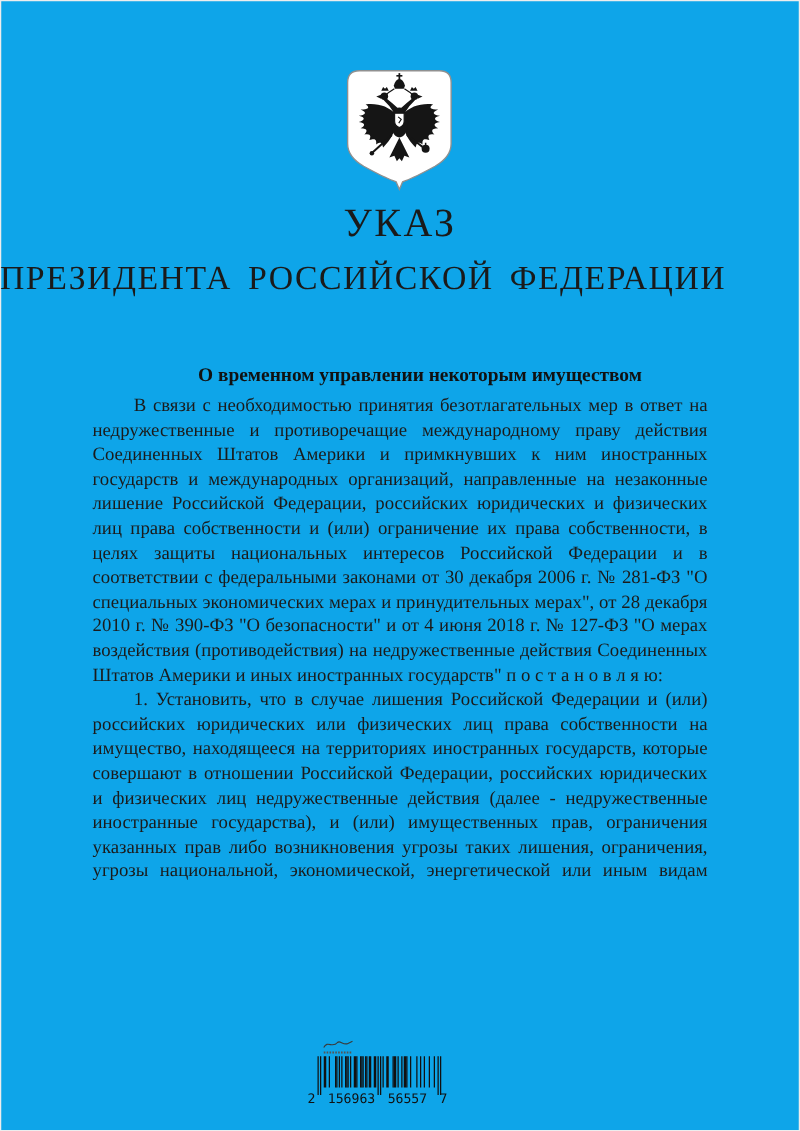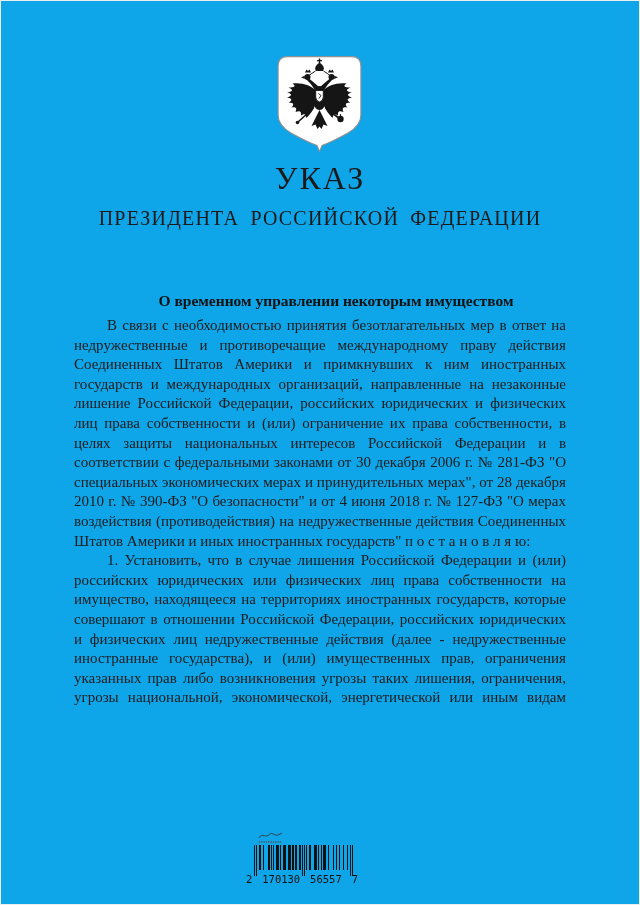--- a/index.html
+++ b/index.html
@@ -29,22 +29,22 @@
     text-align: center;
     font-size: 32px;
     font-weight: normal;
     letter-spacing: 2px;
     color: #1a1a1a;
   }
   .doc-issuer {
     position: absolute;
     left: 0; top: 207px; width: 640px;
     margin: 0;
-    text-align: center;
-    font-size: 20px;
+    text-align: left;
+    font-size: 27px;
     font-weight: normal;
     letter-spacing: 1.2px;
     word-spacing: 5px;
     color: #1a1a1a;
   }
   .doc-subject {
     position: absolute;
     left: 0; top: 276px; width: 640px;
     margin: 16px;
     text-align: center;
@@ -244,19 +244,19 @@
         <span class="bc-mod"></span>
         <span class="bc-mod on"></span>
         <span class="bc-mod"></span>
         <span class="bc-mod"></span>
         <span class="bc-mod on tall"></span>
         <span class="bc-mod"></span>
         <span class="bc-mod on tall"></span>
       </div>
     <div class="barcode-digits">
         <span>2</span>
-        <span>170130</span>
+        <span>156963</span>
         <span>56557</span>
         <span>7</span>
       </div>
   </div>
 
 </div>
 
 </body></html>

